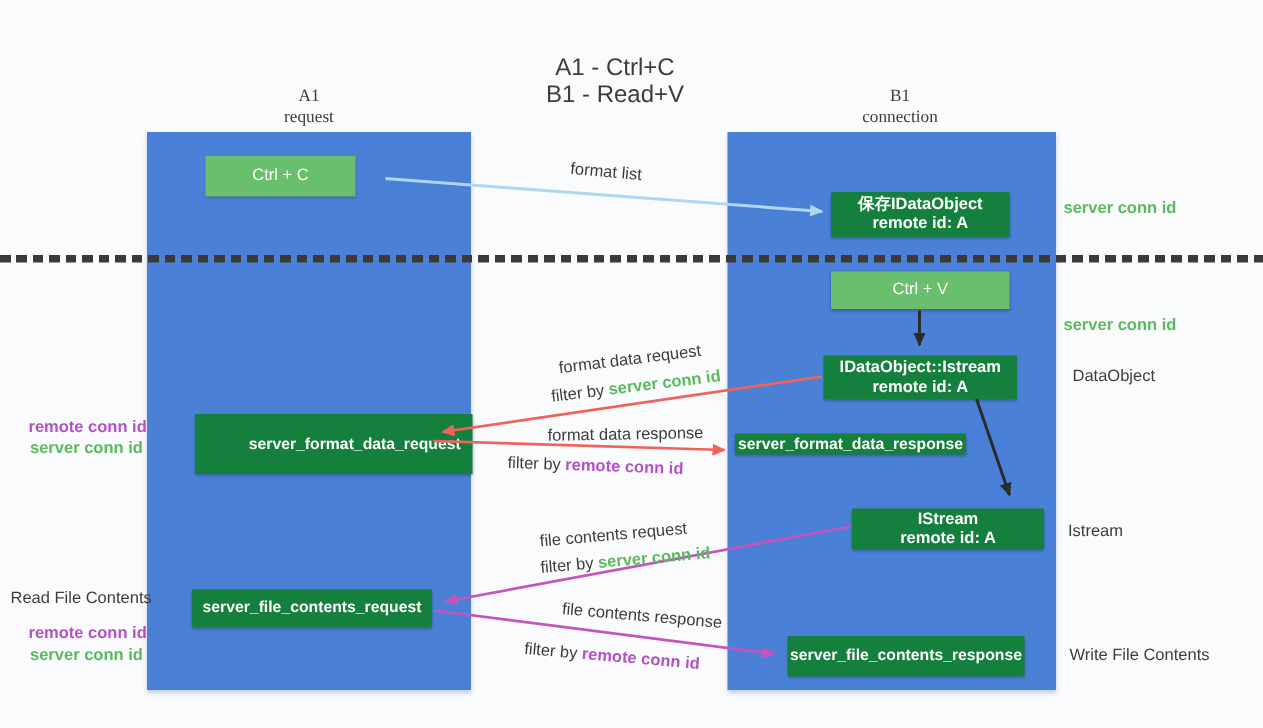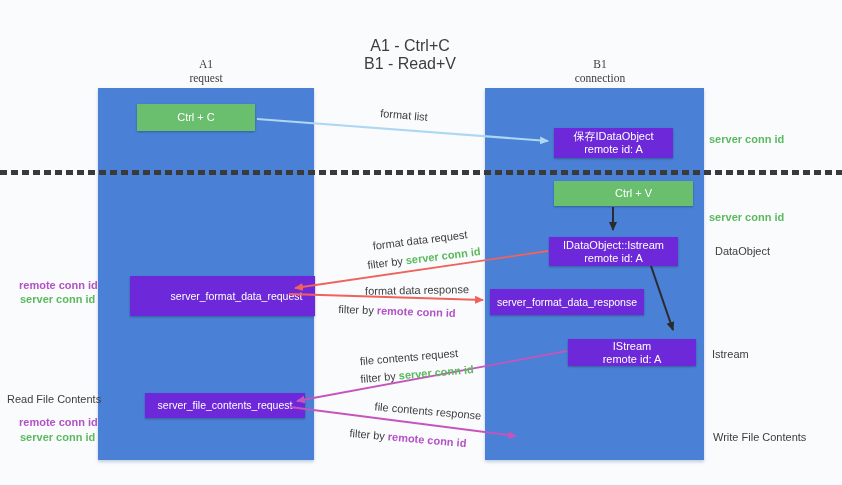--- a/index.html
+++ b/index.html
@@ -12,21 +12,21 @@
   .col-header { position:absolute; text-align:center; font-size:11.5px; line-height:13.5px; color:#3d3d3d;font-family:Liberation Serif, serif; }
 
   .col { position:absolute; background:#4a80d6; box-shadow:0 2px 3px rgba(90,120,180,.35); }
 
   .dotted { position:absolute; left:0; top:170px; width:842px; height:5px;
             background:repeating-linear-gradient(90deg,#3a3a3a 0 7px,transparent 7px 11px); }
 
   .node { position:absolute; display:flex; flex-direction:column; align-items:center; justify-content:center;
           color:#ffffff; text-align:center; box-shadow:0 1px 2px rgba(0,0,0,.28); }
   .node.green  { background:#6abf6e; }
-  .node.orange { background:#6d28d9; }
+  .node.orange { background:#15803d;font-weight:bold; }
   .node .l1, .node .l2 { display:block; font-size:11px; line-height:13px; white-space:nowrap; }
   .node.single .l1 { font-size:10.5px; }
 
   .flow { position:absolute; white-space:nowrap; font-size:11px; color:#3d3d3d;
           transform:translate(-50%,-50%) rotate(var(--r,0deg)); }
   .flow .hl { margin-left:3px; }
   .hl-green  { color:#5bb95e; font-weight:bold; }
   .hl-purple { color:#b351c6; font-weight:bold; }
 
   .side { position:absolute; white-space:nowrap; font-size:11px; color:#3d3d3d; }
@@ -52,55 +52,58 @@
   <div class="col-header" style="left:540px; top:58px; width:120px;">
     <div>B1</div>
     <div>connection</div>
   </div>
 
   <div class="col" style="left:98px; top:88px; width:216px; height:372px;"></div>
   <div class="col" style="left:485px; top:88px; width:219px; height:372px;"></div>
 
   <div class="dotted"></div>
 
-  <div class="node green" style="left:137px; top:104px; width:118px; height:27px;">
+  <div class="node green" style="left:137px; top:104px; width:100px; height:27px;">
     <span class="l1">Ctrl + C</span>
   </div>
 
   <div class="node orange" style="left:554px; top:128px; width:119px; height:30px;">
     <span class="l1">保存IDataObject</span>
     <span class="l2">remote id: A</span>
   </div>
 
-  <div class="node green" style="left:554px; top:181px; width:119px; height:25px;padding-left:20px;">
+  <div class="node green" style="left:554px; top:181px; width:119px; height:25px;">
     <span class="l1">Ctrl + V</span>
   </div>
 
   <div class="node orange" style="left:549px; top:237px; width:129px; height:29px;">
     <span class="l1">IDataObject::Istream</span>
     <span class="l2">remote id: A</span>
   </div>
 
   <div class="node orange single" style="left:130px; top:276px; width:157px; height:40px;padding-left:28px;">
     <span class="l1">server_format_data_request</span>
   </div>
 
-  <div class="node orange single" style="left:490px; top:289px; width:154px; height:26px;">
+  <div class="node orange single" style="left:490px; top:289px; width:154px; height:14px;">
     <span class="l1">server_format_data_response</span>
   </div>
 
   <div class="node orange" style="left:568px; top:339px; width:128px; height:27px;">
     <span class="l1">IStream</span>
     <span class="l2">remote id: A</span>
   </div>
 
-  <div class="node orange single" style="left:128px; top:393px; width:160px; height:25px;margin-left:17px;">
+  <div class="node orange single" style="left:128px; top:393px; width:160px; height:25px;">
     <span class="l1">server_file_contents_request</span>
   </div>
 
+  <div class="node orange single" style="left:525px; top:424px; width:158px; height:27px;">
+    <span class="l1">server_file_contents_response</span>
+  </div>
 
   <svg class="arrows" width="842" height="485" viewBox="0 0 842 485">
     <defs>
       <marker id="m-blue" markerUnits="userSpaceOnUse" markerWidth="10" markerHeight="10" refX="8" refY="4" orient="auto">
         <path d="M0,0 L9,4 L0,8 Z" fill="#aed7f2"></path>
       </marker>
       <marker id="m-red" markerUnits="userSpaceOnUse" markerWidth="10" markerHeight="10" refX="8" refY="4" orient="auto">
         <path d="M0,0 L9,4 L0,8 Z" fill="#f0625c"></path>
       </marker>
       <marker id="m-black" markerUnits="userSpaceOnUse" markerWidth="10" markerHeight="10" refX="8" refY="4" orient="auto">

